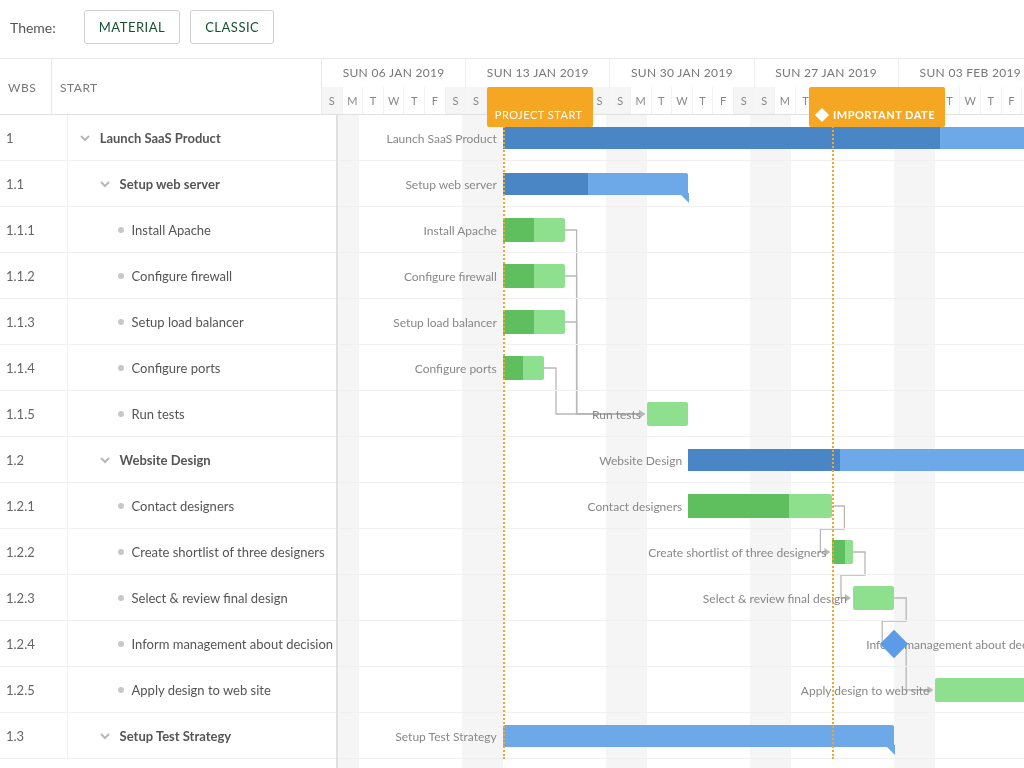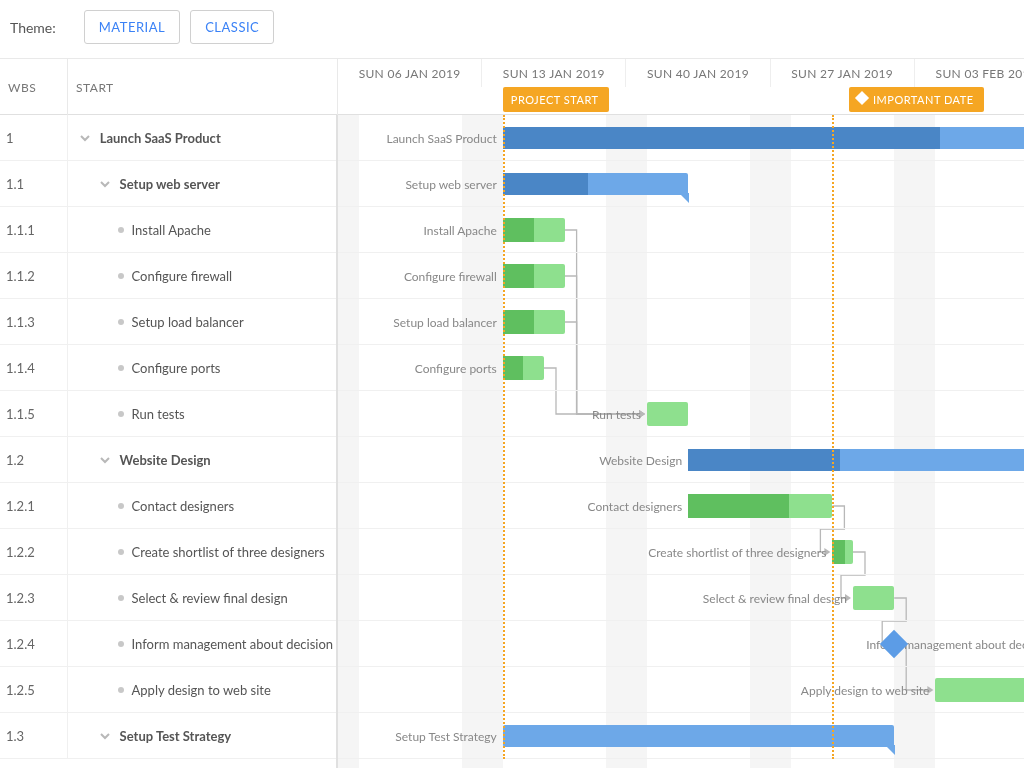--- a/index.html
+++ b/index.html
@@ -13,32 +13,32 @@
     overflow: hidden;
     position: relative;
   }
   
   .theme-bar { display: flex; align-items: center; padding: 10px 10px 14px 10px; border-bottom: 1px solid #e9e9e9; }
   .theme-label { font-size: 14px; color:#555; margin-right: 28px; }
   .theme-buttons { display: flex; gap: 10px; }
   .theme-btn {
     border: 1px solid #d0d0d0;
     background: #fff;
-    color: #3b82f6;
+    color: #14532d;
     font-size: 13px;
     letter-spacing: .5px;
     padding: 8px 14px;
     border-radius: 3px;
     cursor: pointer;
     font-family: inherit;
   }
   .theme-btn.active { background: #808080; color: #fff; border-color: #808080; }
   
   .grid-header { display: flex; border-bottom: 1px solid #e0e0e0; height: 56px; }
-  .col-wbs { width: 68px; }
+  .col-wbs { width: 52px; }
   .col-name { width: 270px; }
   .header-cell {
     padding: 0 8px;
     font-size: 12px;
     letter-spacing: .5px;
     color: #777;
     display: flex; align-items: center;
     border-right: 1px solid #e9e9e9;
     height: 56px;
   }
@@ -76,21 +76,21 @@
   .depth-2 .name-cell { padding-left: 50px; }
   .parent .name-text { font-weight: 700; color:#555; }
   .chevron {
     width: 14px; height: 14px;
     display: inline-flex; align-items: center; justify-content: center;
   }
   .chevron svg { width: 12px; height: 12px; stroke:#b8b8b8; stroke-width:2; fill:none; }
   .bullet { width:6px; height:6px; border-radius:50%; background:#c8c8c8; flex: 0 0 6px; }
 
   
-  .timeline-header { height: 56px; display:flex; flex-direction:row; border-bottom:1px solid #e0e0e0; position:relative; }
+  .timeline-header { height: 56px; display:flex; flex-direction:column; border-bottom:1px solid #e0e0e0; position:relative; }
   .week-row { display:flex; height:28px; }
   .week-cell {
     flex: 0 0 calc(7 * var(--dayw));
     border-right:1px solid #eee;
     font-size:12px;
     color:#777;
     display:flex; align-items:center; justify-content:center;
     letter-spacing:.3px;
   }
   .day-row { display:flex; height:28px; font-size:11px; color:#888; }
@@ -163,22 +163,22 @@
     z-index:2;
   }
   .marker-flag {
     position:absolute;
     top:28px;
     transform:translateY(0);
     background:#f5a623;
     color:#fff;
     font-size:11px;
     letter-spacing:.5px;
-    padding:6px 10px 6px 8px;
-    display:flex; align-items:flex-start; gap:6px;
+    padding:21px 10px 6px 8px;
+    display:flex; align-items:center; gap:6px;
     border-radius:2px;
     z-index:3;
     white-space:nowrap;
   }
   .marker-flag .diamond {
     width:10px; height:10px;
     transform:rotate(45deg);
     background:#fff;
   }
 
@@ -208,21 +208,21 @@
     <span>WBS</span>
   </div>
   <div class="col-name header-cell header-cell-name">
     <span>START</span>
   </div>
   <div class="right" style="height:56px; overflow:visible;">
     <div class="timeline-header">
       <div class="week-row" id="week-row">
           <div class="week-cell">SUN 06 JAN 2019</div>
           <div class="week-cell">SUN 13 JAN 2019</div>
-          <div class="week-cell">SUN 40 JAN 2019</div>
+          <div class="week-cell">SUN 30 JAN 2019</div>
           <div class="week-cell">SUN 27 JAN 2019</div>
           <div class="week-cell">SUN 03 FEB 2019</div>
         </div>
       <div class="day-row" id="day-row">
           <div class="day-cell weekend">S</div>
           <div class="day-cell">M</div>
           <div class="day-cell">T</div>
           <div class="day-cell">W</div>
           <div class="day-cell">T</div>
           <div class="day-cell">F</div>
@@ -253,21 +253,21 @@
           <div class="day-cell">T</div>
           <div class="day-cell">W</div>
           <div class="day-cell">T</div>
           <div class="day-cell">F</div>
         </div>
     </div>
     <div id="header-flags">
         <div class="marker-flag" style="left: 164.8px;">
           <span>PROJECT START</span>
         </div>
-        <div class="marker-flag" style="left: 511px;">
+        <div class="marker-flag" style="left: 487px; font-weight: bold;">
           <span class="diamond"></span>
           <span>IMPORTANT DATE</span>
         </div>
       </div>
   </div>
 </div>
 
 <div class="split">
   <div class="left" id="left-rows">
       <div class="row depth-0 parent">

